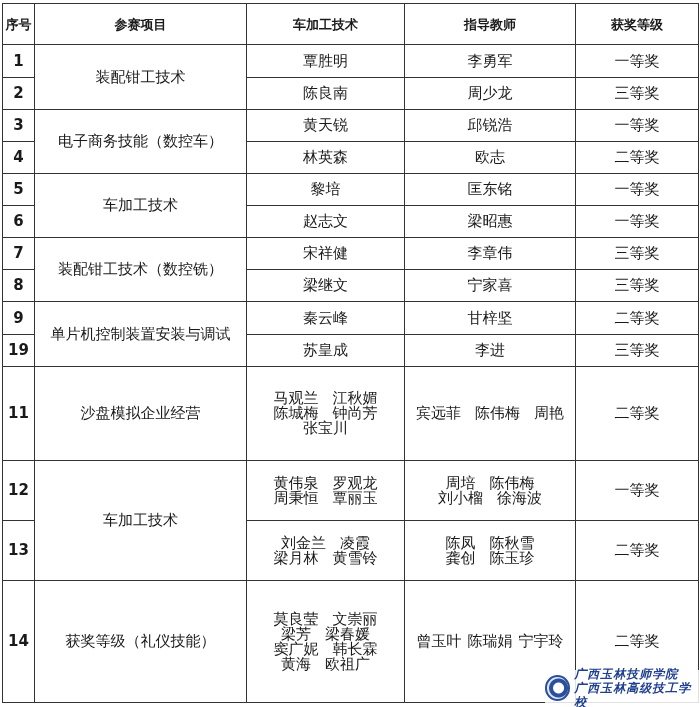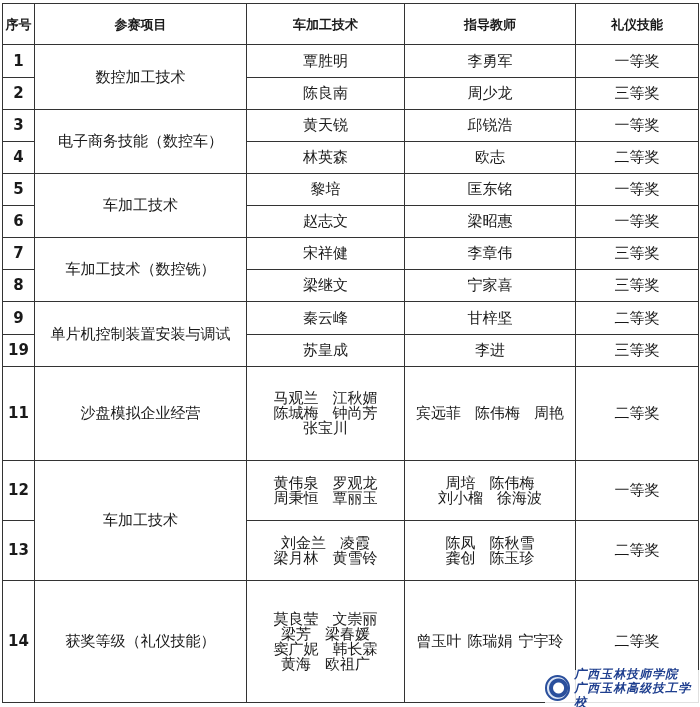--- a/index.html
+++ b/index.html
@@ -33,28 +33,28 @@
     <col style="width:158px">
     <col style="width:171px">
     <col style="width:123px">
   </colgroup>
   <thead>
     <tr>
       <th class="seq-h">序号</th>
       <th>参赛项目</th>
       <th>车加工技术</th>
       <th>指导教师</th>
-      <th>礼仪技能</th>
+      <th>获奖等级</th>
     </tr>
   </thead>
   <tbody>
 
     <tr style="height:33px">
       <td class="seq">1</td>
-      <td rowspan="2">数控加工技术</td>
+      <td rowspan="2">装配钳工技术</td>
       <td>覃胜明</td>
       <td>李勇军</td>
       <td>一等奖</td>
     </tr>
     <tr style="height:32px">
       <td class="seq">2</td>
       <td>陈良南</td>
       <td>周少龙</td>
       <td>三等奖</td>
     </tr>
@@ -82,21 +82,21 @@
     </tr>
     <tr style="height:32px">
       <td class="seq">6</td>
       <td>赵志文</td>
       <td>梁昭惠</td>
       <td>一等奖</td>
     </tr>
 
     <tr style="height:32px">
       <td class="seq">7</td>
-      <td rowspan="2">车加工技术（数控铣）</td>
+      <td rowspan="2">装配钳工技术（数控铣）</td>
       <td>宋祥健</td>
       <td>李章伟</td>
       <td>三等奖</td>
     </tr>
     <tr style="height:32px">
       <td class="seq">8</td>
       <td>梁继文</td>
       <td>宁家喜</td>
       <td>三等奖</td>
     </tr>

